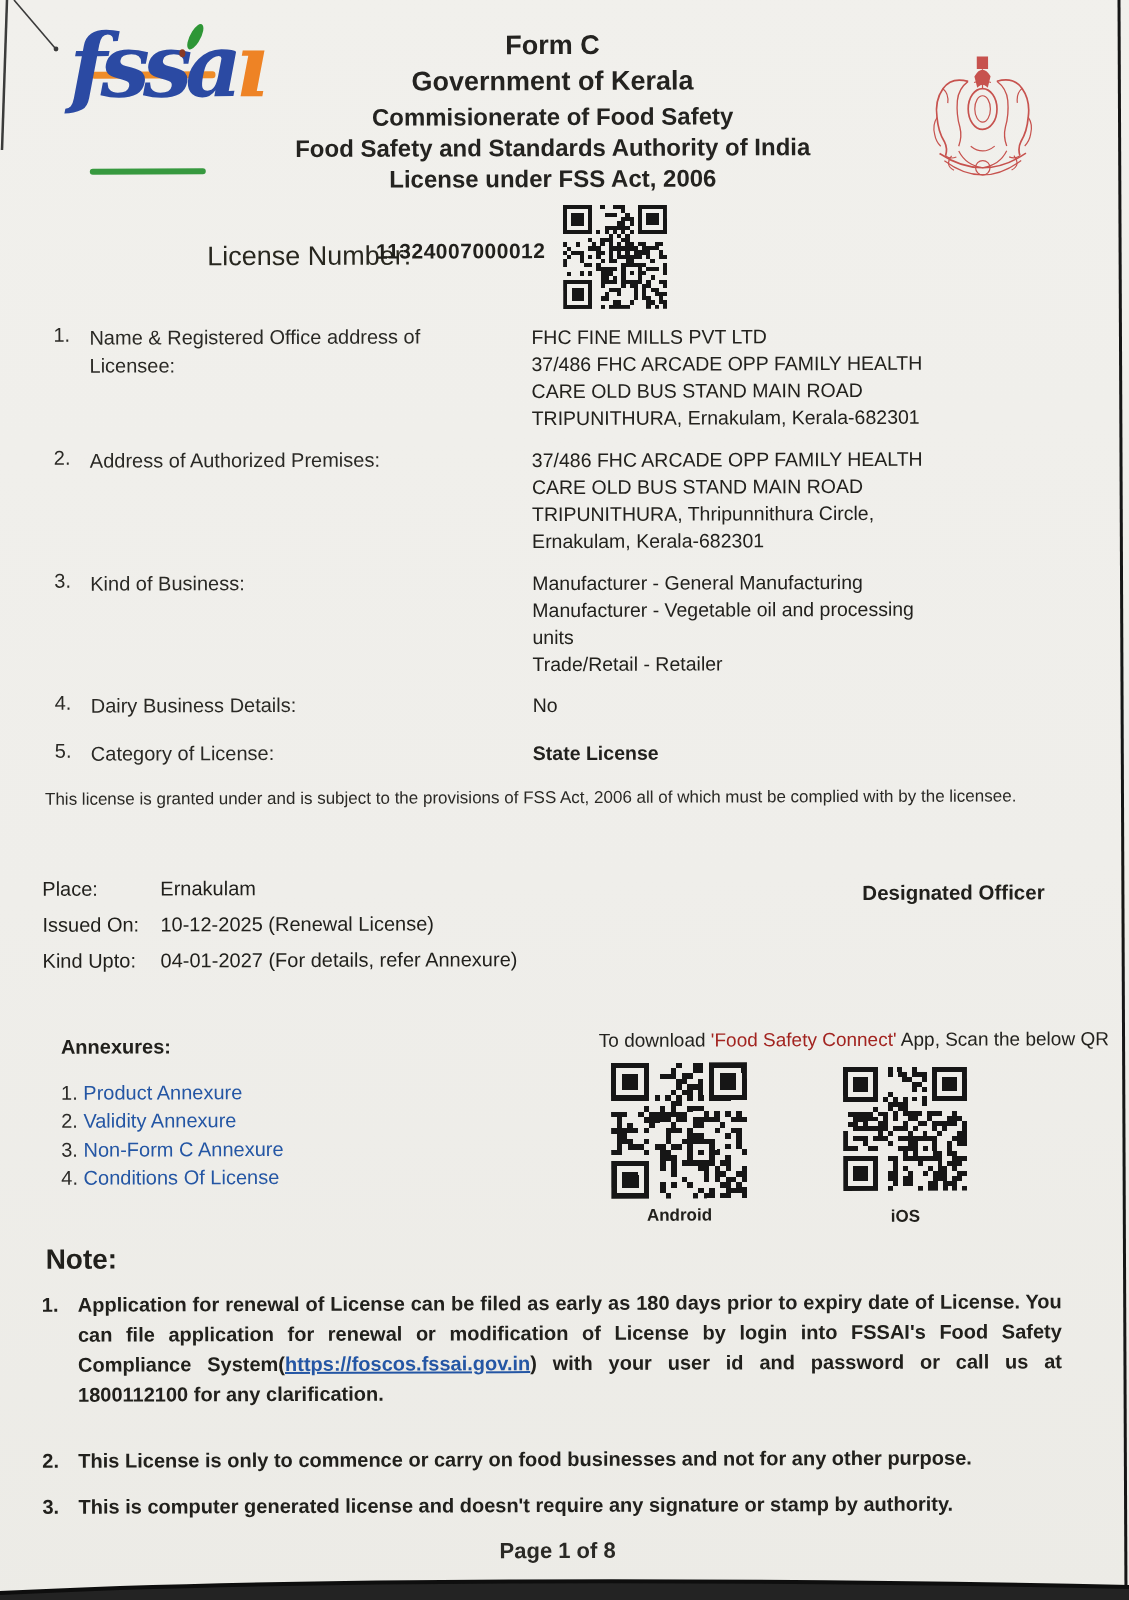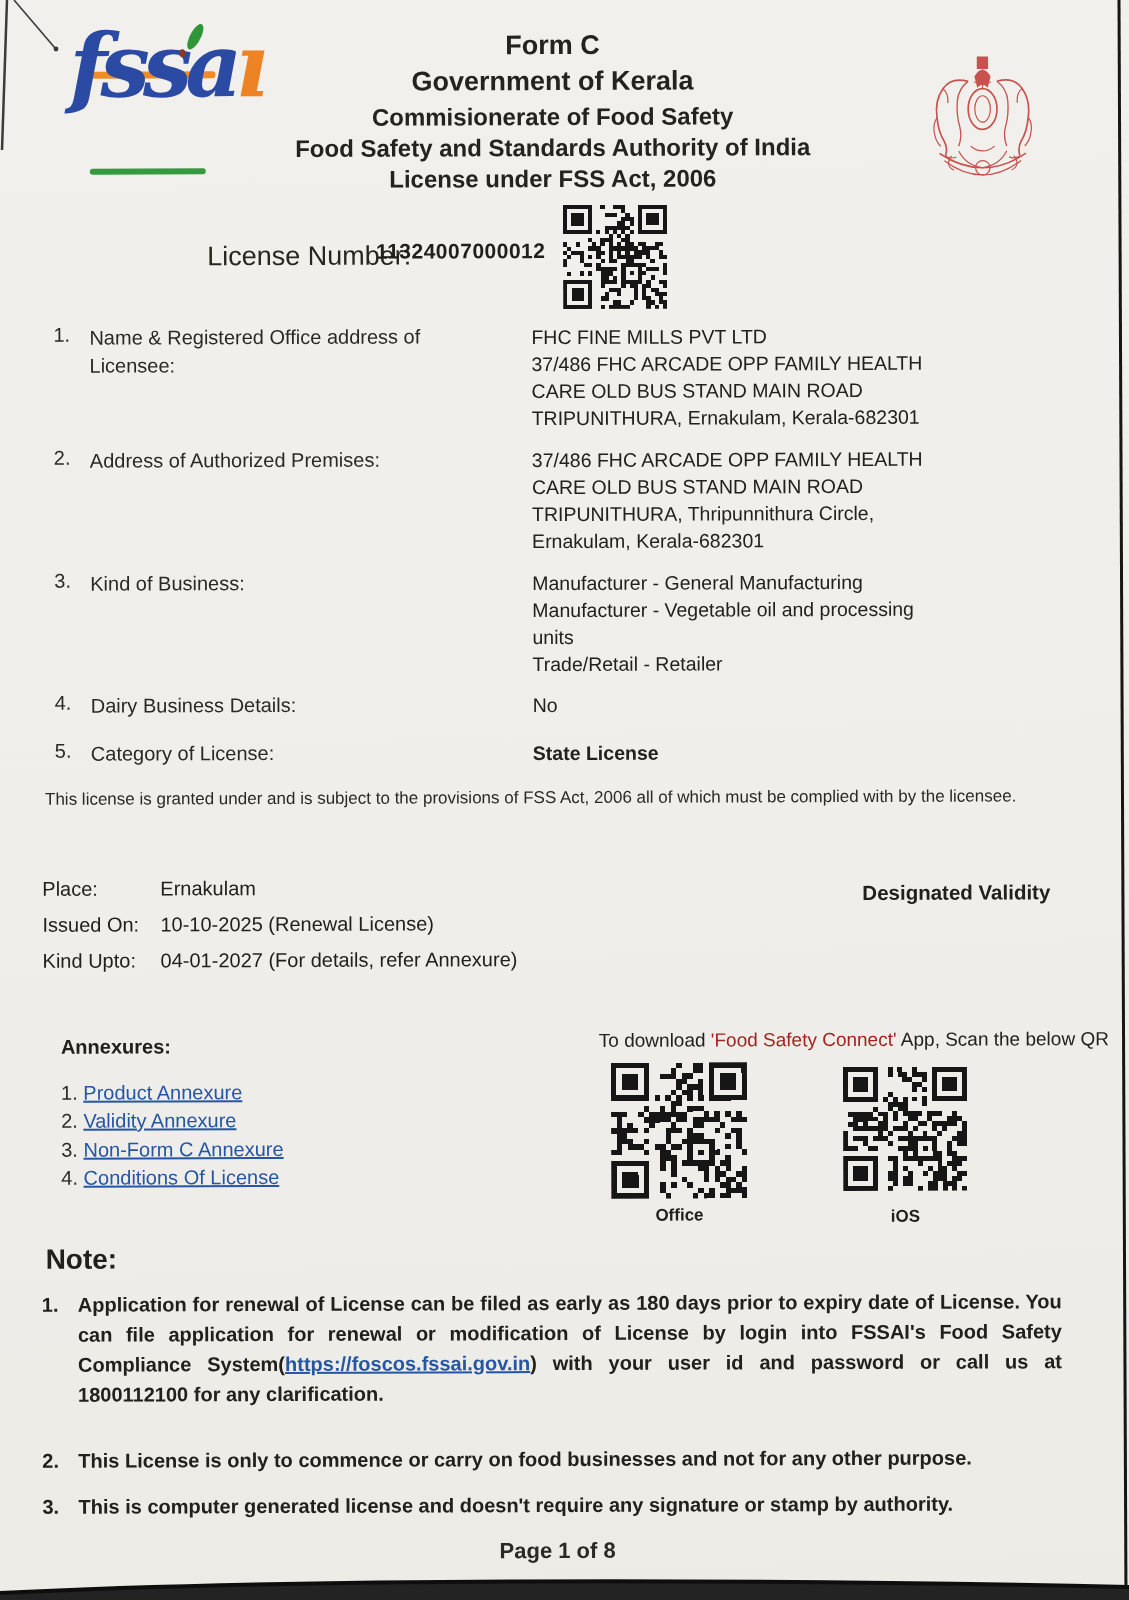--- a/index.html
+++ b/index.html
@@ -49,21 +49,21 @@
   
   .issue-row{position:absolute;left:42px;font-size:20px;}
   .issue-row .lab{display:inline-block;width:118px;}
   .officer{position:absolute;left:862px;top:882px;font-size:20.5px;font-weight:bold;}
 
   
   .annex{position:absolute;left:60px;top:1032px;font-size:20px;line-height:27.5px;}
   .annex .heading{font-weight:bold;margin-bottom:18px;}
   .annex-row{margin-top:1px;}
   .annex-num{color:#2c2b28;}
-  .annex-link{color:#2456a4;text-decoration:underline;cursor:pointer;}
+  .annex-link{color:#2456a4;cursor:pointer;}
 
   
   .dl-line{position:absolute;left:598px;top:1030px;font-size:19px;color:#23221e;}
   .dl-app{color:#a22420;font-weight:normal;}
   .qr-label{position:absolute;font-size:17px;font-weight:bold;text-align:center;}
 
   
   .note-head{position:absolute;left:44px;top:1242px;font-size:28px;font-weight:bold;}
   .note-item{position:absolute;font-size:20px;font-weight:bold;line-height:30px;color:#21201c;}
   .note-item .nnum{position:absolute;left:0;top:0;}
@@ -471,26 +471,26 @@
         <div class="bold">State License</div>
       </div>
     </div>
 
     <div class="grant">This license is granted under and is subject to the provisions of FSS Act, 2006 all of which must be complied with by the licensee.</div>
 
     <div class="issue-row" style="top:876px">
       <span class="lab">Place:</span><span>Ernakulam</span>
     </div>
     <div class="issue-row" style="top:912px">
-      <span class="lab">Issued On:</span><span>10-10-2025 (Renewal License)</span>
+      <span class="lab">Issued On:</span><span>10-12-2025 (Renewal License)</span>
     </div>
     <div class="issue-row" style="top:948px">
       <span class="lab">Kind Upto:</span><span>04-01-2027 (For details, refer Annexure)</span>
     </div>
-    <div class="officer">Designated Validity</div>
+    <div class="officer">Designated Officer</div>
 
     <div class="annex">
       <div class="heading">Annexures:</div>
       <div class="annex-row">
         <span class="annex-num">1.</span>
         <a class="annex-link">Product Annexure</a>
       </div>
       <div class="annex-row">
         <span class="annex-num">2.</span>
         <a class="annex-link">Validity Annexure</a>
@@ -1089,21 +1089,21 @@
             <rect x="6" y="24" width="1" height="1"></rect>
             <rect x="9" y="24" width="1" height="1"></rect>
             <rect x="15" y="24" width="1" height="1"></rect>
             <rect x="17" y="24" width="1" height="1"></rect>
             <rect x="18" y="24" width="1" height="1"></rect>
             <rect x="20" y="24" width="1" height="1"></rect>
             <rect x="22" y="24" width="1" height="1"></rect>
             <rect x="24" y="24" width="1" height="1"></rect>
           </g>
         </svg></div>
-    <div class="qr-label" style="left:610px;top:1206px;width:136px">Office</div>
+    <div class="qr-label" style="left:610px;top:1206px;width:136px">Android</div>
     <div class="qr-label" style="left:842px;top:1208px;width:124px">iOS</div>
 
     <div class="note-head">Note:</div>
 
     <div class="note-item" style="left:40px;top:1288px;width:1020px">
       <span class="nnum">1.</span>
       <div class="ntext">
         <span>Application for renewal of License can be filed as early as 180 days prior to expiry date of License. You can file application for renewal or modification of License by login into FSSAI's Food Safety Compliance System(</span><a class="doc-link">https://foscos.fssai.gov.in</a><span>) with your user id and password or call us at 1800112100 for any clarification.</span>
       </div>
     </div>

